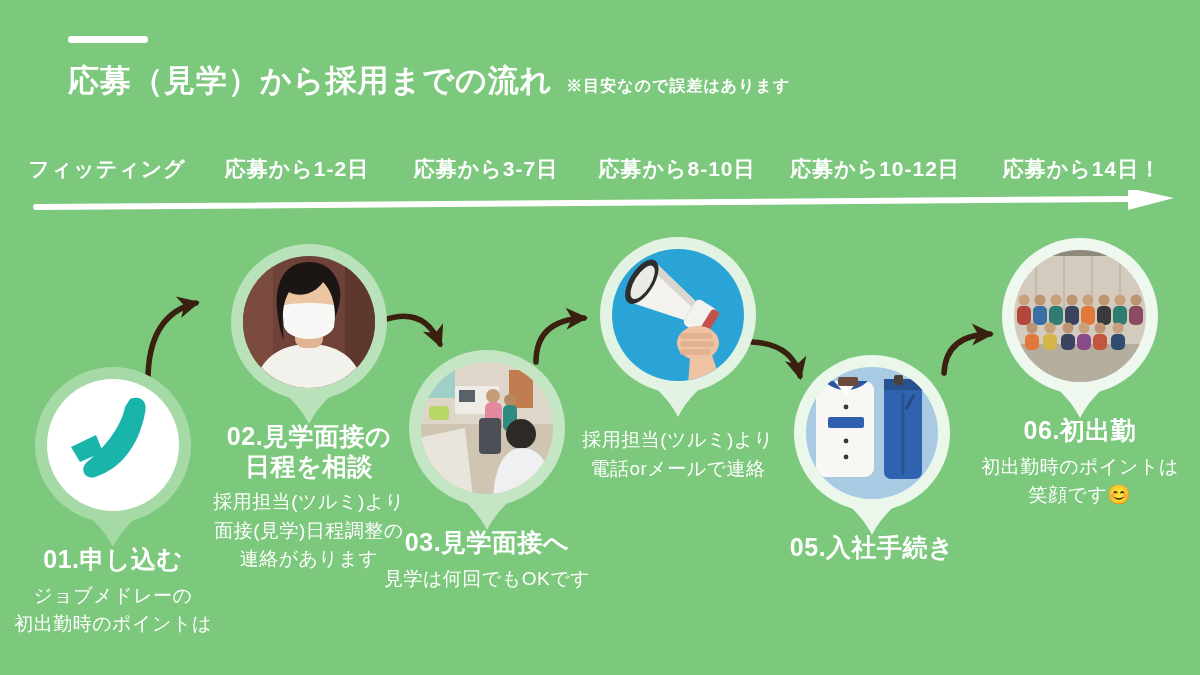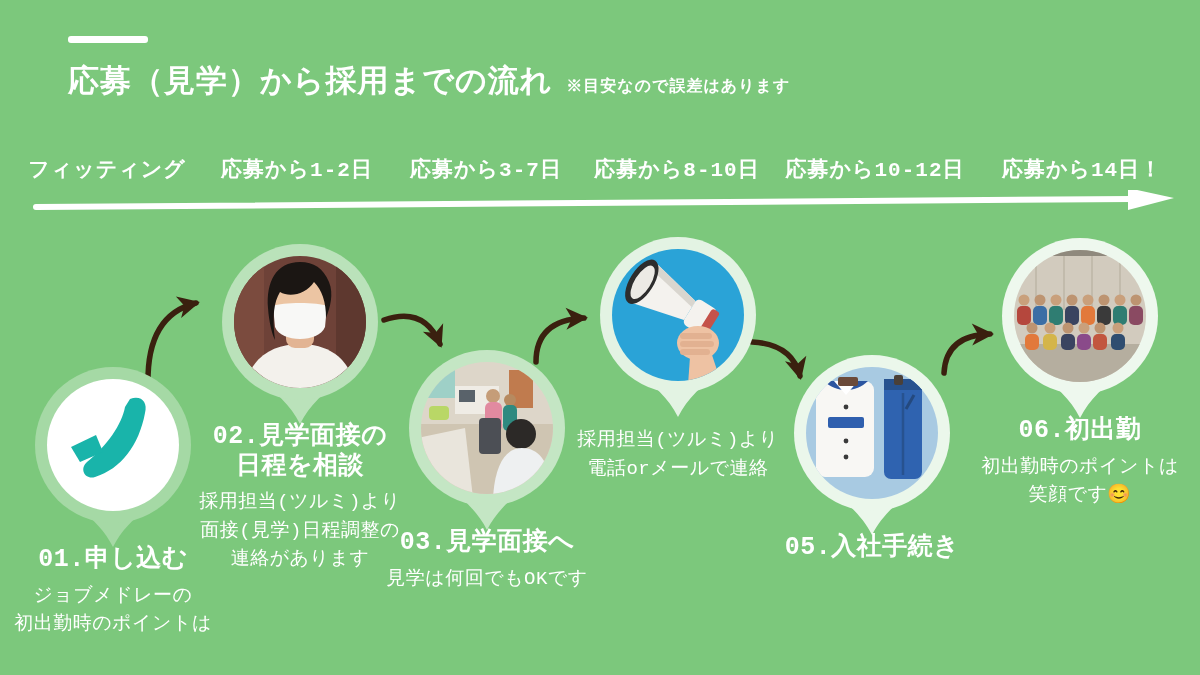--- a/index.html
+++ b/index.html
@@ -1,19 +1,19 @@
 <!DOCTYPE html>
 <html><head>
 <meta charset="utf-8">
 <style>
   html,body { margin:0; padding:0; }
   .canvas {
     position:relative; width:1200px; height:675px; overflow:hidden;
     background:#7cc87c; color:#ffffff;
-    font-family:Liberation Mono, monospace;
+    font-family:Liberation Sans, sans-serif;
   }
   .dash { position:absolute; left:68px; top:36px; width:80px; height:7px;
           background:#ffffff; border-radius:3px; }
   .title-row { position:absolute; left:68px; top:60px; display:flex;
                align-items:baseline; gap:14px; white-space:nowrap; }
   .main-title { font-size:31px; font-weight:700; letter-spacing:1px; }
   .title-note { font-size:16px; font-weight:600; letter-spacing:1px;margin-top:12px; }
   .milestone { position:absolute; top:155px; transform:translateX(-50%);
                font-size:21px; font-weight:700; letter-spacing:1px;
                white-space:nowrap; }
@@ -72,21 +72,21 @@
       <g>
         <path d="M 95,32 C 106,28 113,35 110,46 C 104,78 86,102 60,110 C 50,113 44,102 52,95 C 72,79 87,57 90,40 Z" fill="#19b4aa"></path>
         <path d="M 36,80 L 61,68 L 68,85 L 45,95 Z" fill="#19b4aa"></path>
       </g>
     </svg>
     <div class="step-title">01.申し込む</div>
     <div class="step-desc">ジョブメドレーの
 初出勤時のポイントは</div>
   </div>
 
-  <div class="step" style="left:175px; top:244px;">
+  <div class="step" style="left:184px; top:244px;">
     <svg width="156" height="182" viewBox="0 0 156 182">
       <defs>
           <clipPath id="c2">
             <circle cx="78" cy="78" r="66"></circle>
           </clipPath>
         </defs>
       <path d="M 78,180 C 68,160 54,150 36,132 L 78,100 L 120,132 C 102,150 88,160 78,180 Z" fill="#bae2ba"></path>
       <circle cx="78" cy="78" r="78" fill="#bae2ba"></circle>
       <g clip-path="url(#c2)">
         <rect x="8" y="8" width="140" height="140" fill="#6e4238"></rect>

